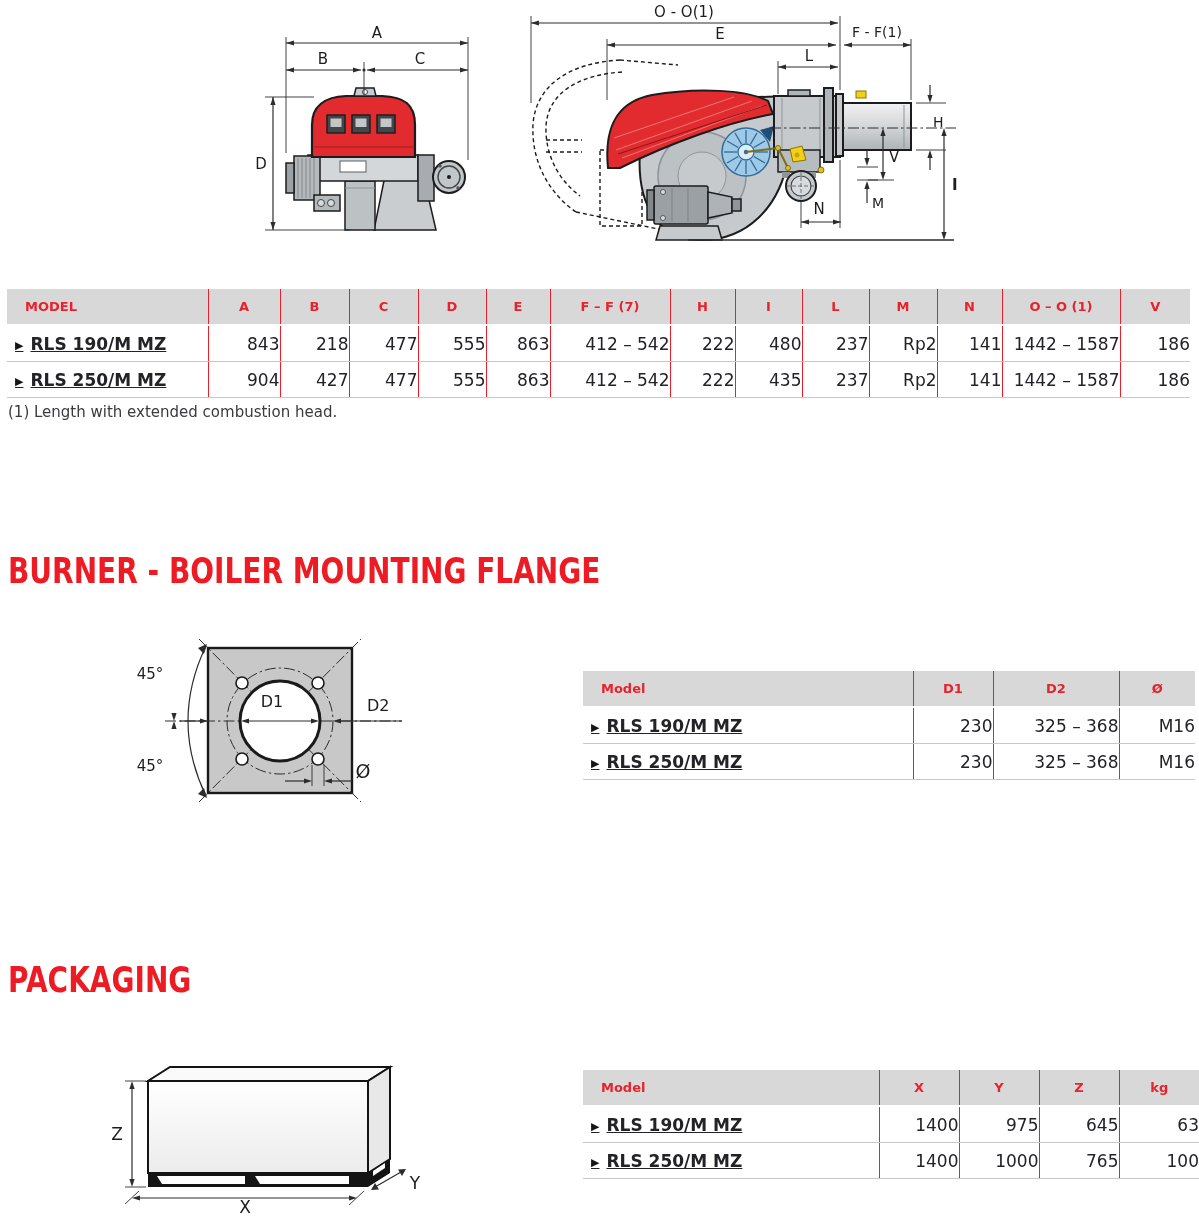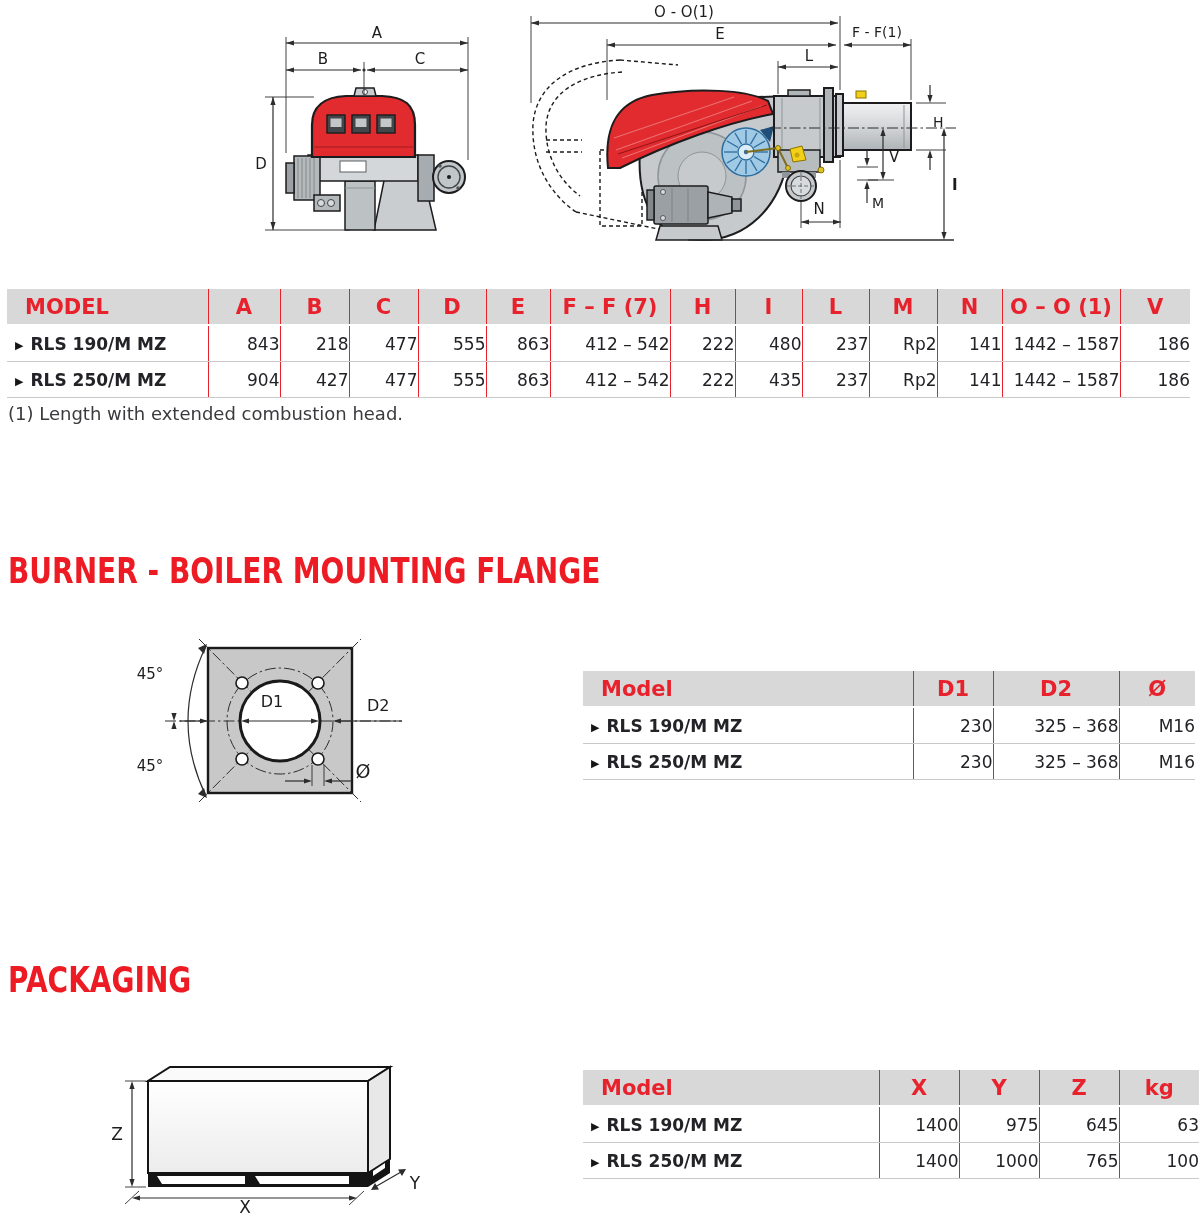--- a/index.html
+++ b/index.html
@@ -3,33 +3,33 @@
 <meta charset="utf-8">
 <style>
   :root { --red:#e8222d; }
   body { margin:0; background:#ffffff; }
   .page { position:relative; width:1199px; height:1216px; background:#fff;
           font-family:"DejaVu Sans", sans-serif; color:#26262a; overflow:hidden; }
 
   
   .tblwrap { position:absolute; }
   table.tbl { border-collapse:collapse; table-layout:fixed; }
-  .tbl th { background:#d8d8d8; color:var(--red); font-weight:600; font-size:21px;
+  .tbl th { background:#d8d8d8; color:var(--red); font-weight:600; font-size:13px;
             height:35px; text-align:center; padding:0; border-bottom:2px solid #fff; }
   .tbl td { font-size:17px; height:35px; text-align:right; padding:0;
             border-bottom:1px solid #c9c9c9; color:#232227; }
   .tbl th:not(.model), .tbl td:not(.model) { border-left:1.5px solid var(--red); }
   .tbl th.model { text-align:left; padding-left:18px; }
-  .tbl td.model { text-align:left; padding-left:8px; font-weight:700; }
+  .tbl td.model { text-align:left; padding-left:8px; font-weight:700;text-decoration:underline; }
   .mk { font-size:11px; margin-right:7px; vertical-align:1px; color:#151515; }
 
   .heading { position:absolute; margin:0; color:#ed1c24; font-size:35px; font-weight:800;
              white-space:nowrap; transform:scaleX(0.8); transform-origin:left center;
              font-family:"DejaVu Sans", sans-serif; }
-  .footnote { position:absolute; margin:0; font-size:18px; color:#3b3b3f; }
+  .footnote { position:absolute; margin:0; font-size:15px; color:#3b3b3f; }
 
   
   svg { position:absolute; }
   svg text { font-family:"DejaVu Sans", sans-serif; fill:#1d1d1f; }
   .lbl  { font-size:15px; }
   .lbl14{ font-size:14px; }
   .lblB { font-weight:bold; }
   .oln  { stroke:#1c1c1e; stroke-width:2; }
   .oln15{ stroke:#1c1c1e; stroke-width:1.5; }
   .dim  { stroke:#2c2c2e; stroke-width:1.2; fill:none; }

